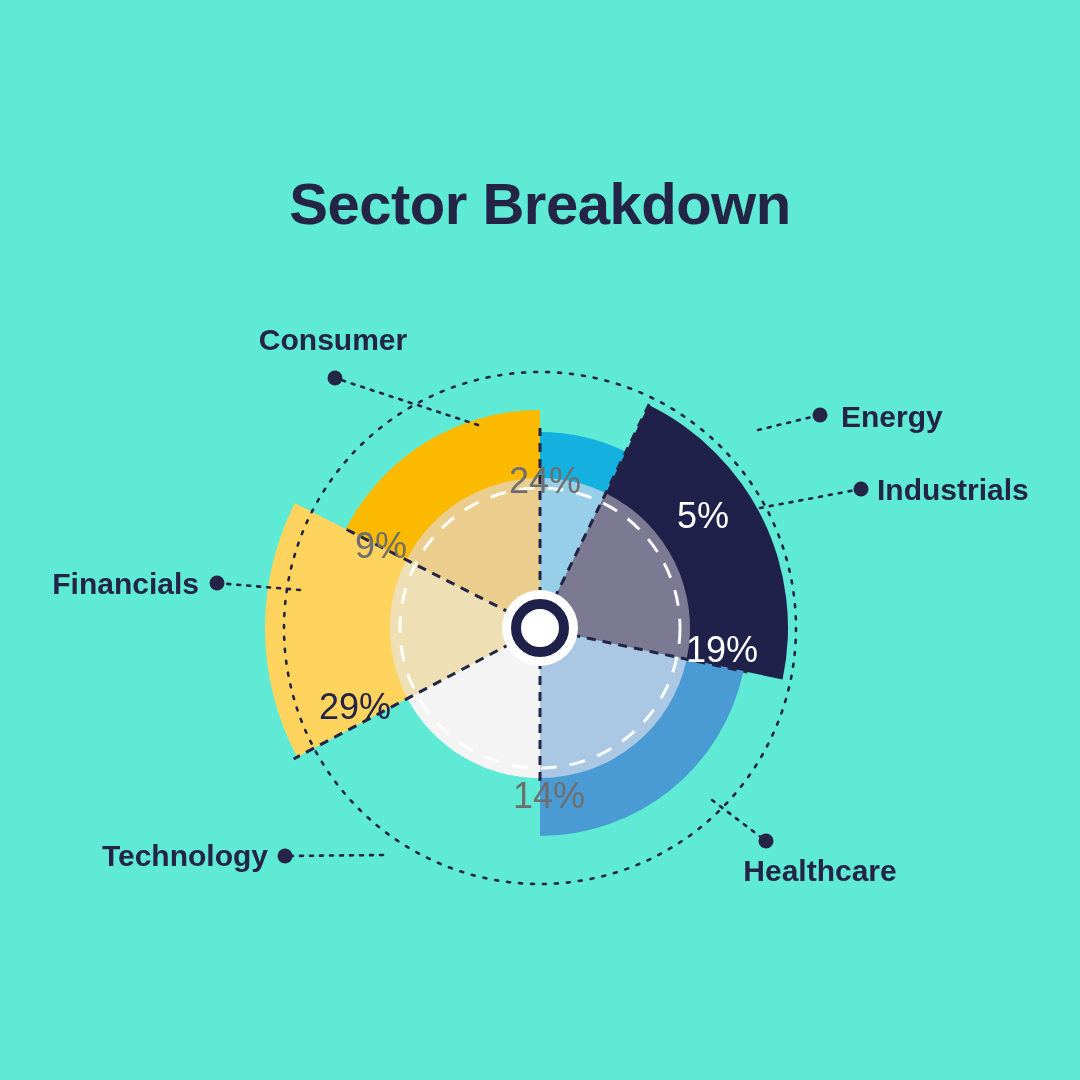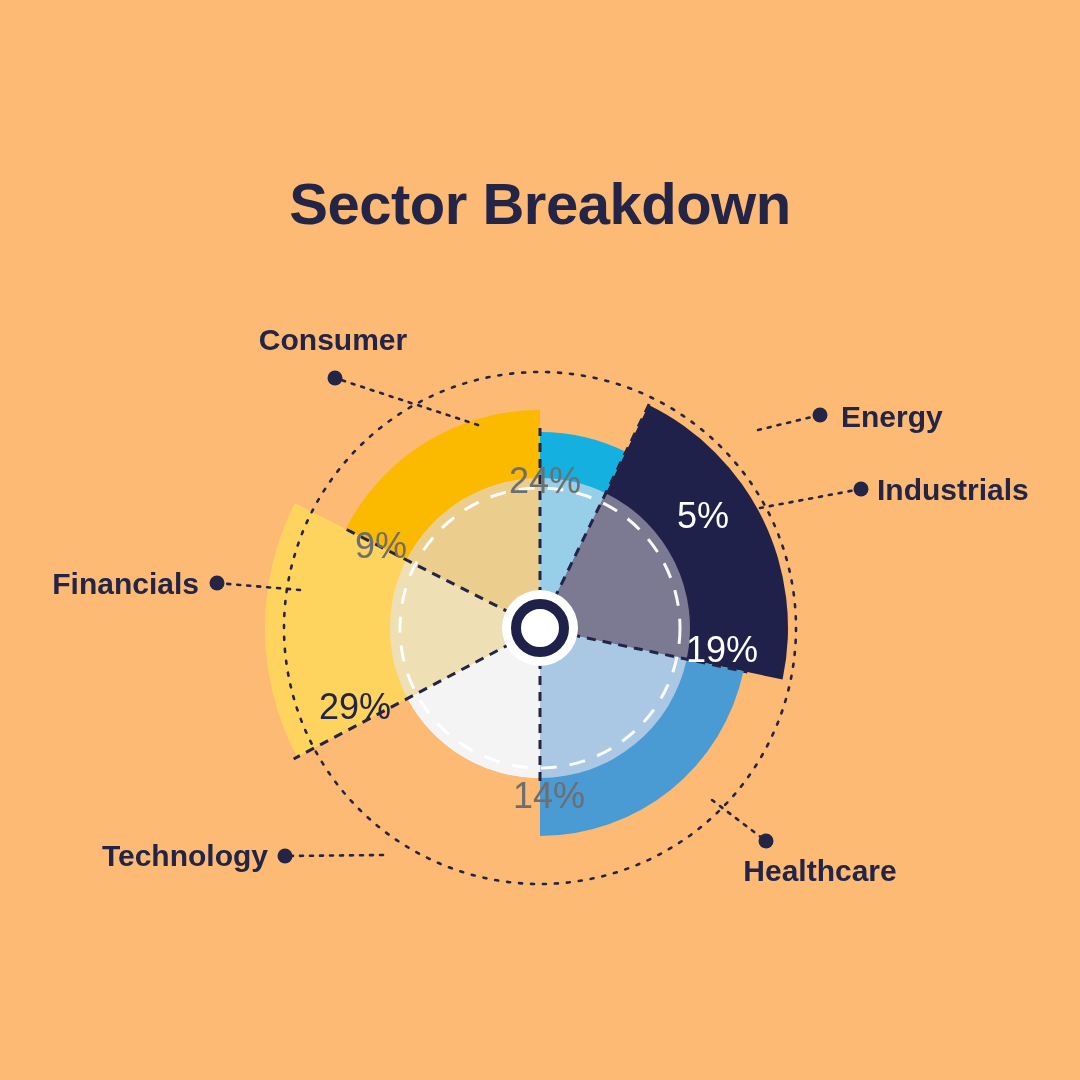--- a/index.html
+++ b/index.html
@@ -11,21 +11,21 @@
     width: 1080px;
     height: 1080px;
     font-family: "Liberation Sans", sans-serif;
     overflow: hidden;
     position: relative;
   }
   #stage {
     position: relative;
     width: 1080px;
     height: 1080px;
-    background: #fdba74;
+    background: #5eead4;
   }
   #chart-title {
     position: absolute;
     left: 0;
     top: 170px;
     width: 1080px;
     text-align: center;
     font-size: 58px;
     font-weight: 700;
     letter-spacing: -0.5px;

